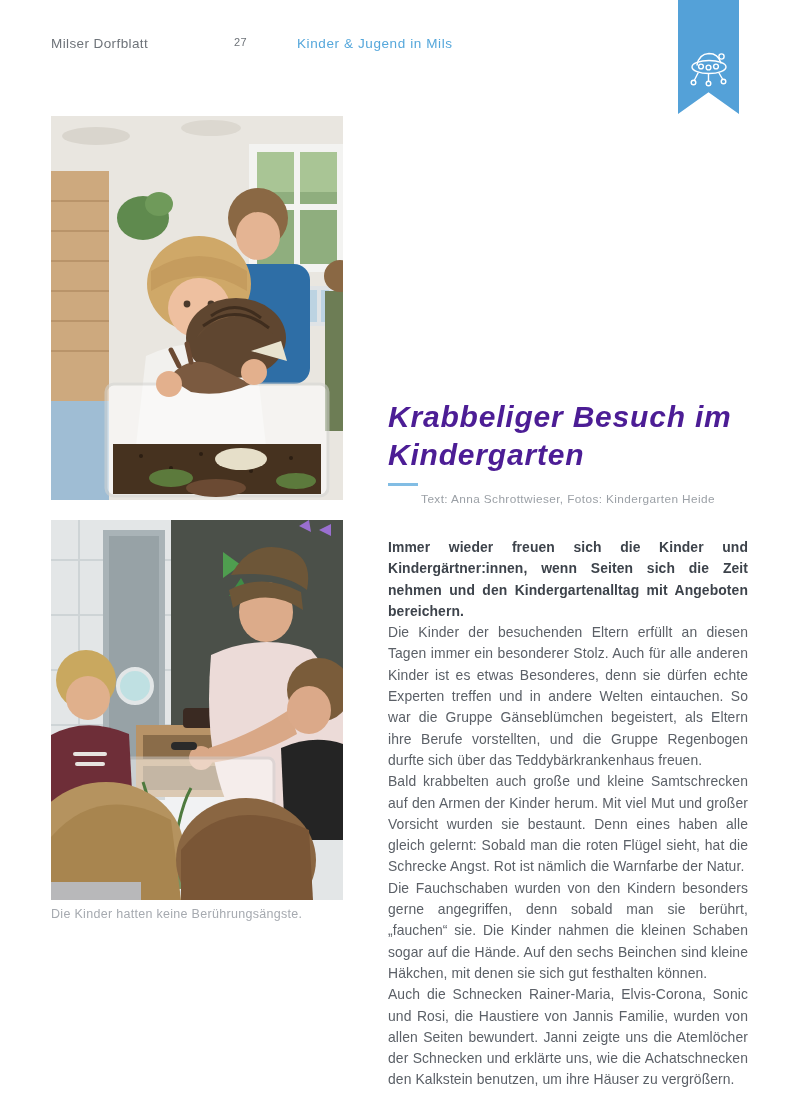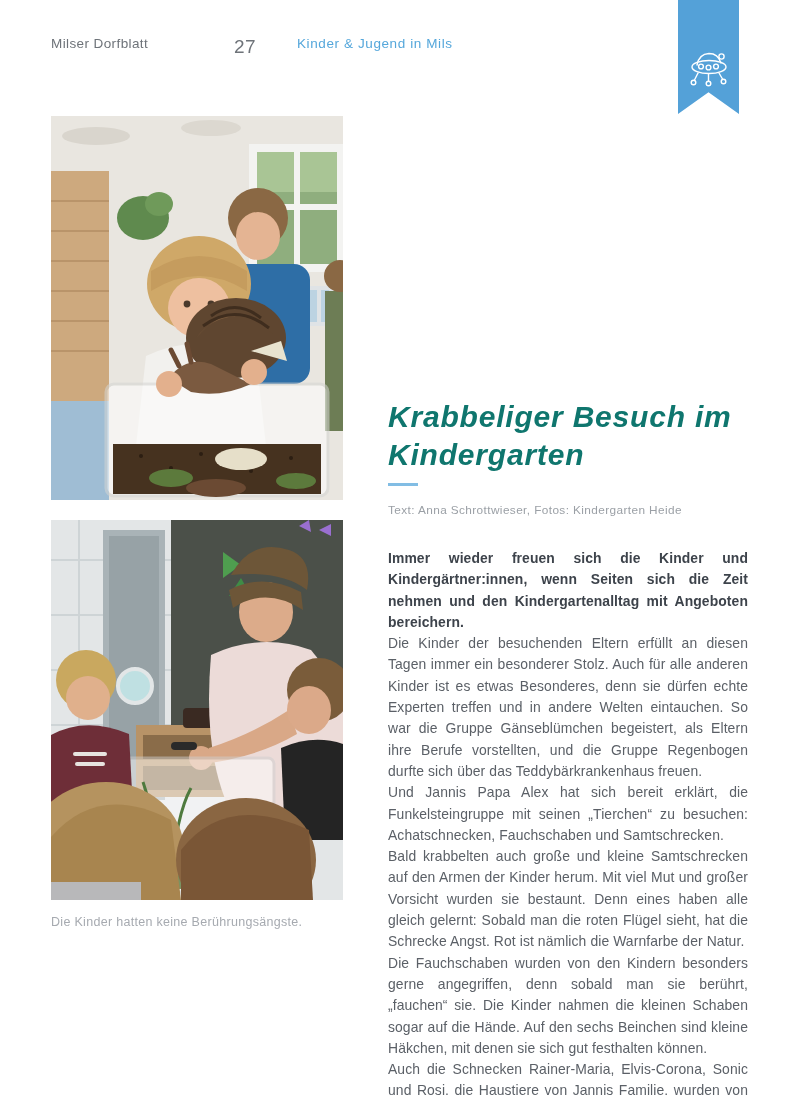--- a/index.html
+++ b/index.html
@@ -3,41 +3,41 @@
 <meta charset="utf-8">
 <style>
   html,body{margin:0;padding:0;background:#ffffff;}
   .page{
     position:relative;width:792px;height:1095px;background:#ffffff;overflow:hidden;
     font-family:"Liberation Sans","DejaVu Sans",sans-serif;
   }
   
   .header{position:absolute;top:36px;left:51px;right:53px;height:20px;}
   .pub-name{position:absolute;left:0;top:0;font-size:13.5px;color:#6e7379;letter-spacing:.4px;}
-  .page-num{position:absolute;left:183px;top:0;font-size:19px;color:#6e7379;letter-spacing:.4px;}
+  .page-num{position:absolute;left:183px;top:0;font-size:11px;color:#6e7379;letter-spacing:.4px;}
   .section-name{position:absolute;left:246px;top:0;font-size:13.5px;color:#55a7db;letter-spacing:.6px;}
   
   .ribbon{
     position:absolute;left:678px;top:0;width:61px;height:114px;background:#54a1d8;
     clip-path:polygon(0 0,100% 0,100% 100%,50% 81%,0 100%);
   }
   .ribbon svg{position:absolute;left:8px;top:48px;}
   
   .photo{position:absolute;left:51px;overflow:hidden;background:#ddd;}
   .photo-1{top:116px;width:292px;height:384px;}
   .photo-2{top:520px;width:292px;height:380px;}
-  .caption{position:absolute;left:51px;top:907px;width:300px;font-size:12.5px;color:#a6aab0;letter-spacing:.3px;margin-top:8px;}
+  .caption{position:absolute;left:51px;top:907px;width:300px;font-size:12.5px;color:#a6aab0;letter-spacing:.3px;}
   
   .article{position:absolute;left:388px;top:398px;width:360px;}
   .article h1{
     margin:0;font-size:30px;line-height:38px;font-style:italic;font-weight:700;
-    color:#0f766e;letter-spacing:.8px;
+    color:#4c1d95;letter-spacing:.8px;
   }
   .title-rule{width:30px;height:3px;background:#82bde4;margin-top:9px;border:none;}
-  .byline{margin-top:17px;font-size:11.8px;color:#9ba0a6;letter-spacing:.4px;}
+  .byline{margin-top:6px;font-size:11.8px;color:#9ba0a6;letter-spacing:.4px;text-align:center;}
   .body-copy{margin-top:31px;font-size:13.9px;line-height:21.3px;color:#5b6067;letter-spacing:.1px;text-align:justify;}
   .body-copy p{margin:0;}
   .body-copy p.lead{font-weight:700;color:#3d434b;}
 </style>
 </head>
 <body>
 
 <div class="page">
 
   <div class="header">
@@ -209,21 +209,20 @@
 
   <div class="caption">Die Kinder hatten keine Berührungsängste.</div>
 
   <div class="article">
     <h1>Krabbeliger Besuch im Kindergarten</h1>
     <div class="title-rule"></div>
     <div class="byline">Text: Anna Schrottwieser, Fotos: Kindergarten Heide</div>
     <div class="body-copy">
       <p class="lead">Immer wieder freuen sich die Kinder und Kindergärtner:innen, wenn Seiten sich die Zeit nehmen und den Kindergartenalltag mit Angeboten bereichern.</p>
       <p>Die Kinder der besuchenden Eltern erfüllt an diesen Tagen immer ein besonderer Stolz. Auch für alle anderen Kinder ist es etwas Besonderes, denn sie dürfen echte Experten treffen und in andere Welten eintauchen. So war die Gruppe Gänseblümchen begeistert, als Eltern ihre Berufe vorstellten, und die Gruppe Regenbogen durfte sich über das Teddybärkrankenhaus freuen.</p>
-      <p>Und Jannis Papa Alex hat sich bereit erklärt, die Funkelsteingruppe mit seinen „Tierchen“ zu besuchen: Achatschnecken, Fauchschaben und Samtschrecken.</p>
       <p>Bald krabbelten auch große und kleine Samtschrecken auf den Armen der Kinder herum. Mit viel Mut und großer Vorsicht wurden sie bestaunt. Denn eines haben alle gleich gelernt: Sobald man die roten Flügel sieht, hat die Schrecke Angst. Rot ist nämlich die Warnfarbe der Natur.</p>
       <p>Die Fauchschaben wurden von den Kindern besonders gerne angegriffen, denn sobald man sie berührt, „fauchen“ sie. Die Kinder nahmen die kleinen Schaben sogar auf die Hände. Auf den sechs Beinchen sind kleine Häkchen, mit denen sie sich gut festhalten können.</p>
       <p>Auch die Schnecken Rainer-Maria, Elvis-Corona, Sonic und Rosi, die Haustiere von Jannis Familie, wurden von allen Seiten bewundert. Janni zeigte uns die Atemlöcher der Schnecken und erklärte uns, wie die Achatschnecken den Kalkstein benutzen, um ihre Häuser zu vergrößern.</p>
 
     </div>
   </div>
 
 </div>
 
 </body></html>

